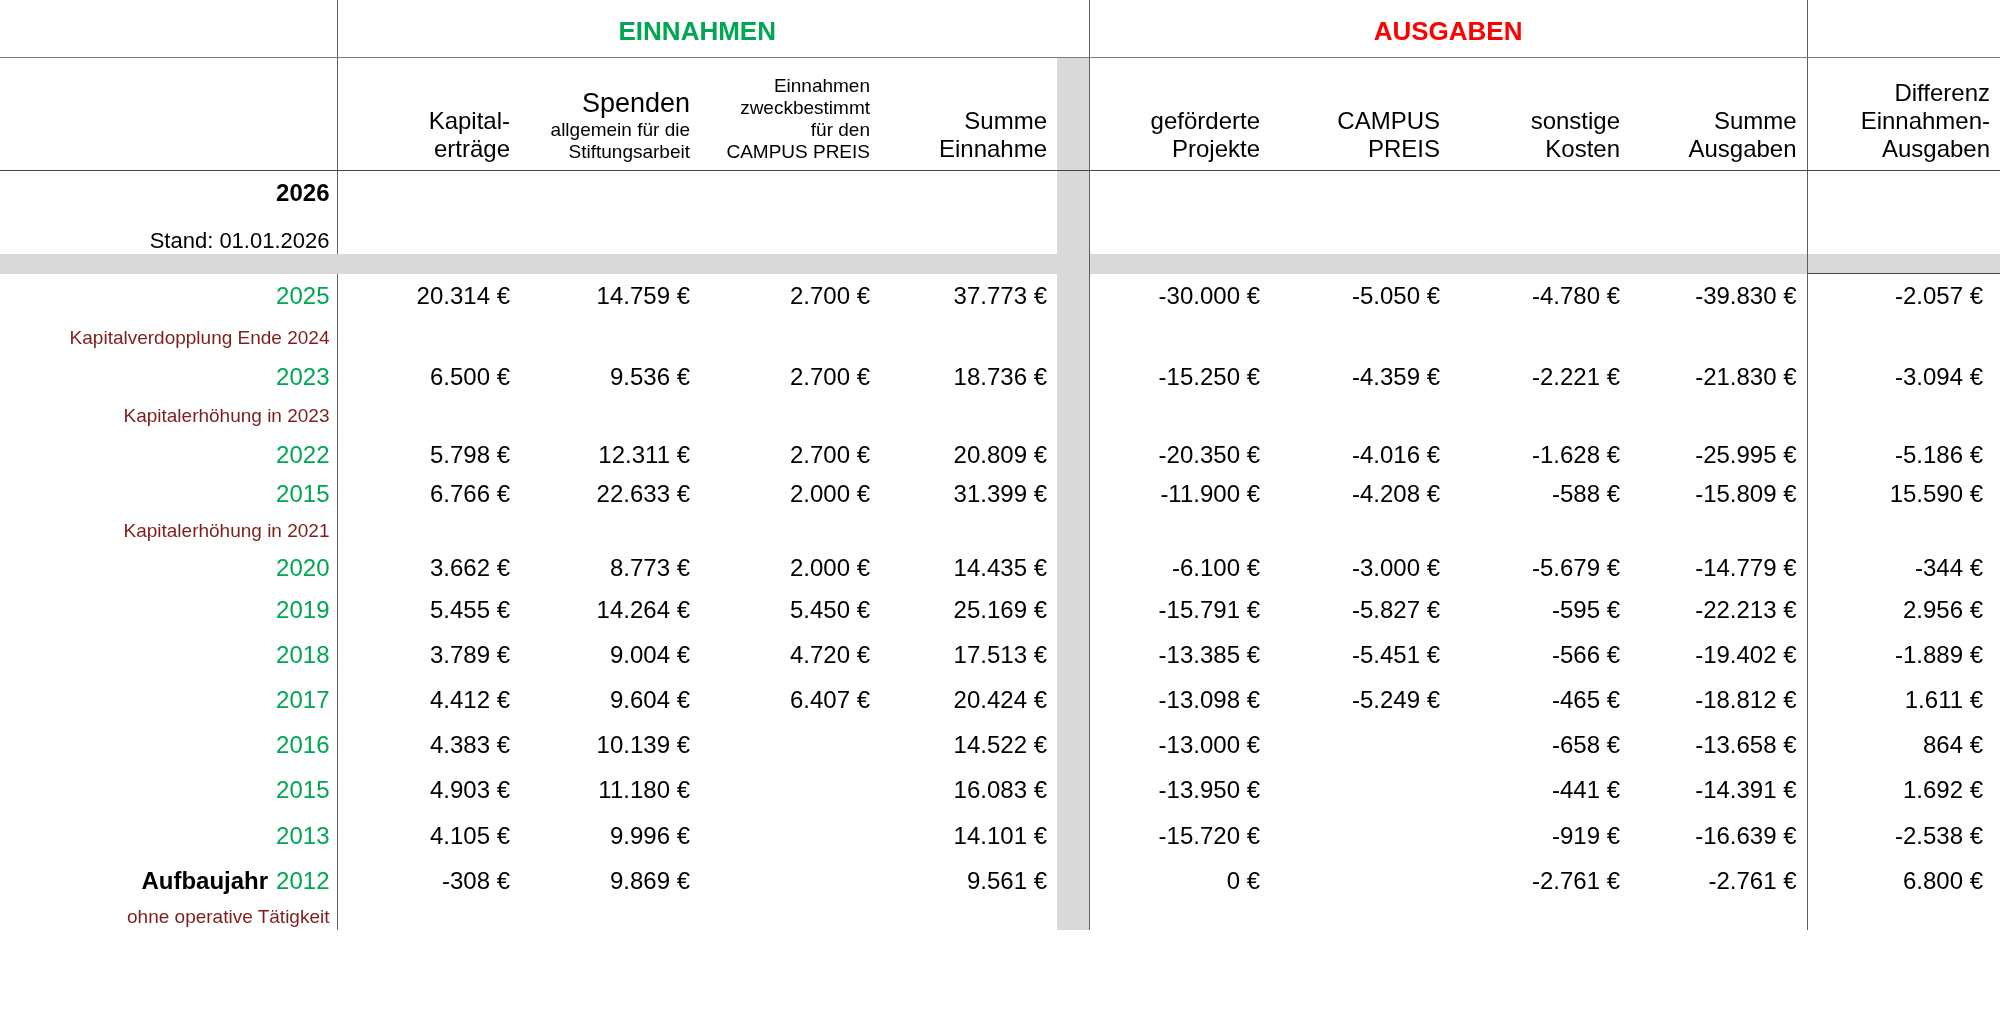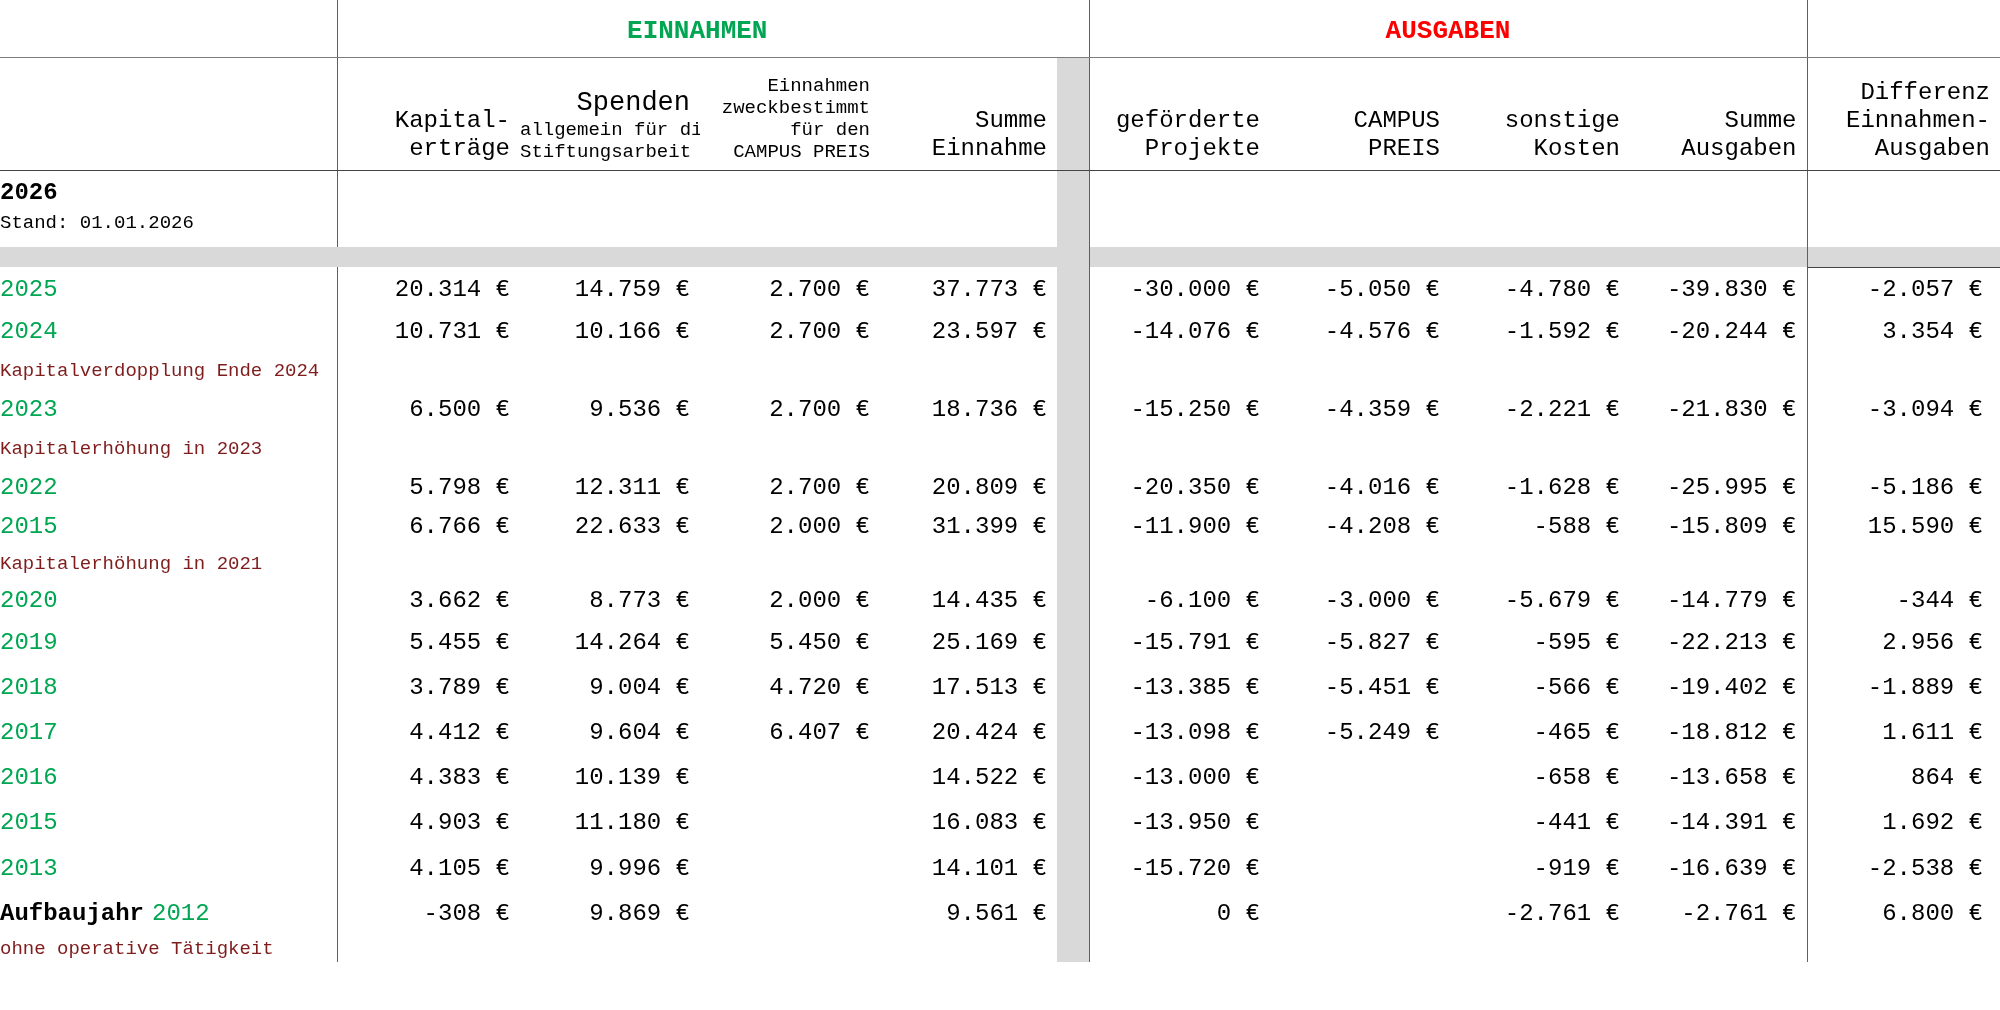--- a/index.html
+++ b/index.html
@@ -6,40 +6,40 @@
     --green:#00A651;
     --red:#FF0000;
     --band:#D9D9D9;
     --vline:#5f5f5f;
     --hline1:#7d7d7d;
     --hline2:#444444;
   }
   html,body{margin:0;padding:0;background:#ffffff;}
   .sheet{
     width:2000px;height:1010px;overflow:hidden;background:#ffffff;
-    font-family:Liberation Mono, monospace;color:#000;
+    font-family:Liberation Sans, sans-serif;color:#000;
   }
   table{border-collapse:collapse;table-layout:fixed;width:2000px;}
   td{padding:0;margin:0;white-space:nowrap;overflow:hidden;vertical-align:middle;}
   .bR{border-right:1.5px solid var(--vline);}
   .bL{border-left:1.5px solid var(--vline);}
   .hB{border-bottom:1.5px solid var(--hline1);}
   .hB2{border-bottom:1.5px solid var(--hline2);}
   .dB{border-bottom:1.5px solid var(--hline2);}
   .r-title{height:57px;}
   .r-head{height:113px;}
   .r-2026{height:77px;}
   .r-band{height:20px;}
   .sec-title{font-size:26px;font-weight:bold;text-align:center;vertical-align:middle;padding-top:6px;}
   .t-green{color:var(--green);}
   .t-red{color:var(--red);}
-  .lbl{text-align:left;padding-right:7px;}
+  .lbl{text-align:right;padding-right:7px;}
   .top{vertical-align:top;}
   .y26{font-size:24px;font-weight:bold;line-height:34px;padding-top:5px;}
-  .stand{font-size:19px;line-height:27px;}
+  .stand{font-size:22px;line-height:27px;margin-top:17px;}
   .gap{background:var(--band);}
   .band{background:var(--band);}
   .hdr{text-align:right;vertical-align:bottom;padding:0 10px 7px 0;}
   .h-xl{font-size:27px;line-height:31px;}
   .h-lg{font-size:24px;line-height:28px;}
   .h-sm{font-size:19px;line-height:22px;}
   .num{font-size:24px;text-align:right;padding-right:10px;}
   .num.last{padding-right:17px;}
   .yr{color:var(--green);font-size:24px;}
   .prefix{color:#000;font-size:24px;font-weight:bold;margin-right:8px;}
@@ -141,33 +141,20 @@
           <td class="num">2.700 €</td>
           <td class="num">37.773 €</td>
           <td class="gap bR"></td>
           <td class="num">-30.000 €</td>
           <td class="num">-5.050 €</td>
           <td class="num">-4.780 €</td>
           <td class="num">-39.830 €</td>
           <td class="num bL last">-2.057 €</td>
         </tr>
         <tr style="height: 39px;">
-          <td class="lbl bR"><span class="yr">2024</span></td>
-          <td class="num">10.731 €</td>
-          <td class="num">10.166 €</td>
-          <td class="num">2.700 €</td>
-          <td class="num">23.597 €</td>
-          <td class="gap bR"></td>
-          <td class="num">-14.076 €</td>
-          <td class="num">-4.576 €</td>
-          <td class="num">-1.592 €</td>
-          <td class="num">-20.244 €</td>
-          <td class="num bL last">3.354 €</td>
-        </tr>
-        <tr style="height: 39px;">
           <td class="lbl bR note">Kapitalverdopplung Ende 2024</td>
           <td colspan="4"></td>
           <td class="gap bR"></td>
           <td colspan="4"></td>
           <td class="bL"></td>
         </tr>
         <tr style="height: 39px;">
           <td class="lbl bR"><span class="yr">2023</span></td>
           <td class="num">6.500 €</td>
           <td class="num">9.536 €</td>

